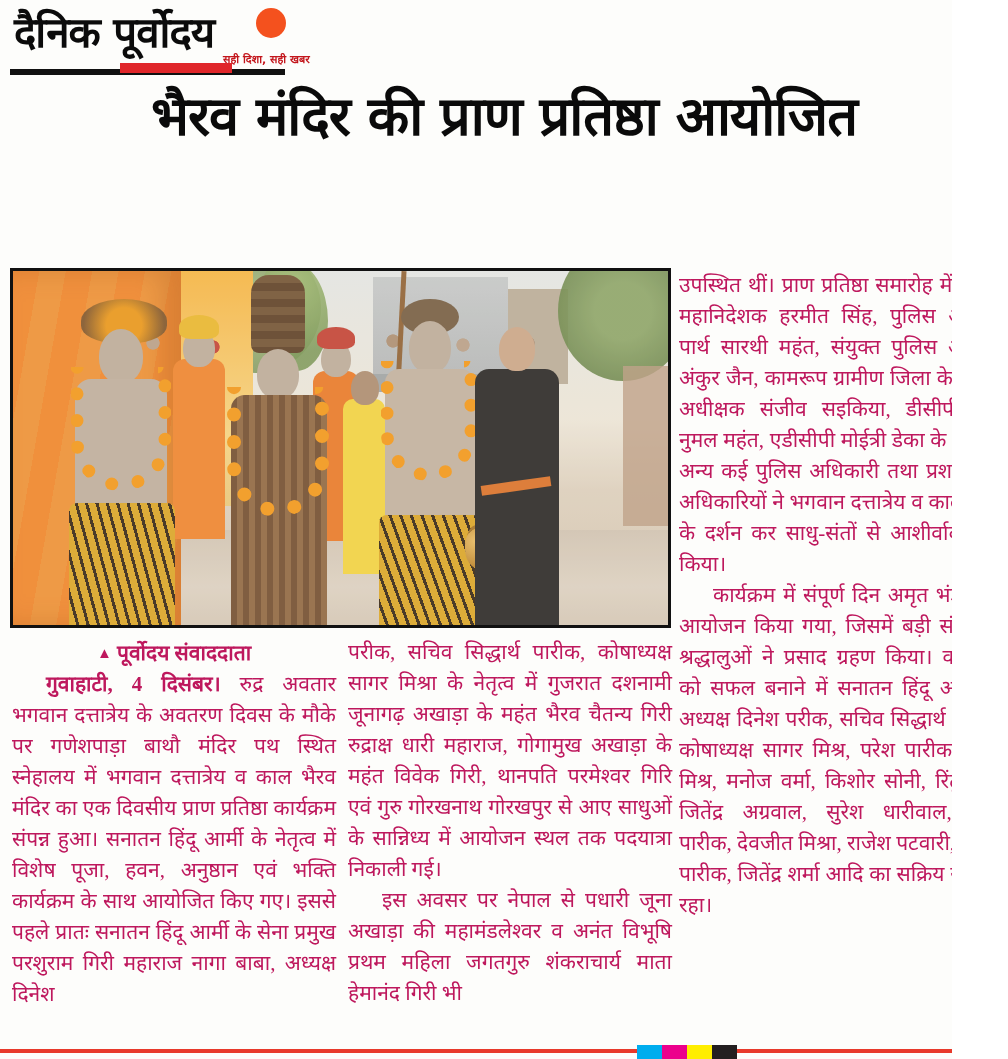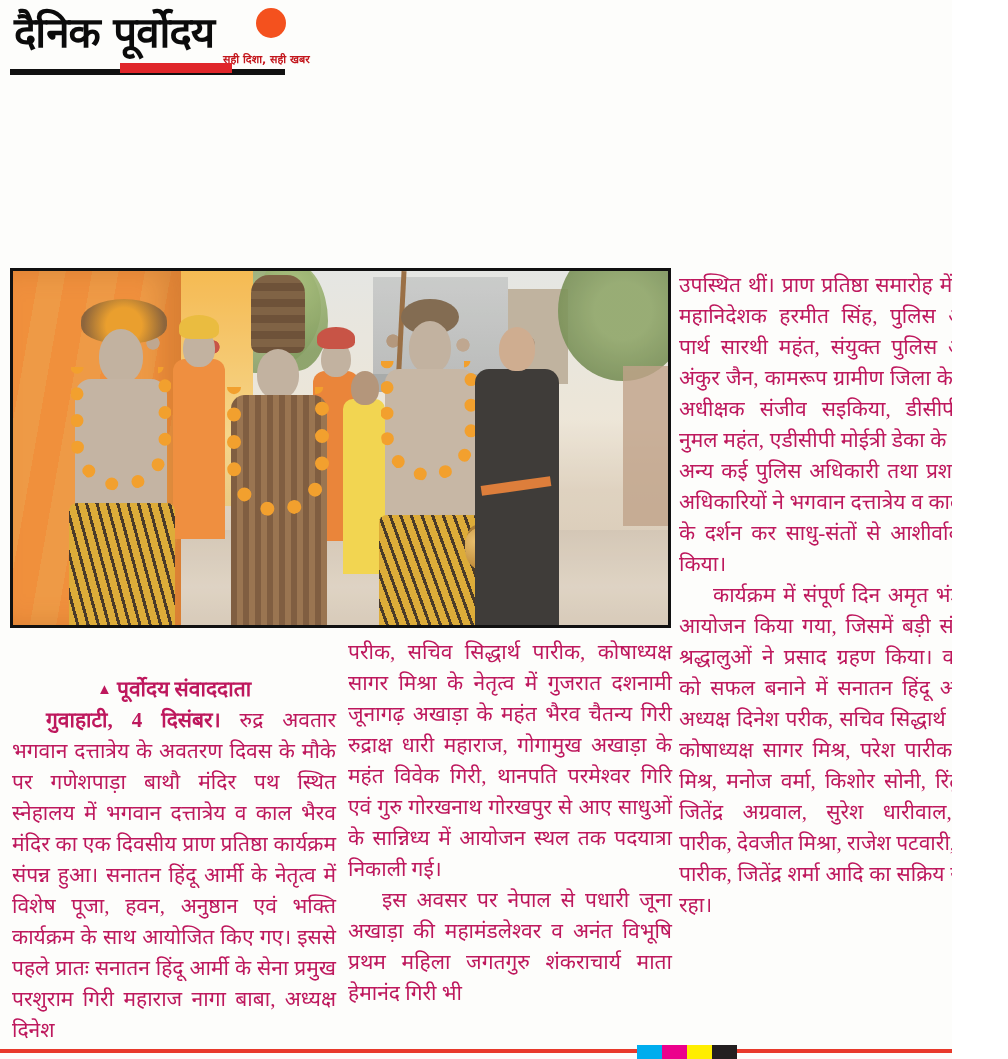--- a/index.html
+++ b/index.html
@@ -115,21 +115,21 @@
   .c-backheads { left:120px; top:52px; width:420px; height:40px;
     background:radial-gradient(circle 14px at 20px 20px, #b59b83 45%, transparent 50%),
                radial-gradient(circle 14px at 80px 24px, #c0392b 45%, transparent 50%),
                radial-gradient(circle 14px at 260px 18px, #a98a6d 45%, transparent 50%),
                radial-gradient(circle 14px at 330px 22px, #b59b83 45%, transparent 50%),
                radial-gradient(circle 14px at 395px 20px, #9d8066 45%, transparent 50%); }
   .ph-tint { inset:0; background:rgba(243,232,214,0.16); }
 
   
   .body-text { font-size:21px; line-height:31px; text-align:justify; color:#be185d; }
-  .col1 { position:absolute; left:12px;  top:674px; width:324px; }
+  .col1 { position:absolute; left:12px;  top:638px; width:324px; }
   .col2 { position:absolute; left:348px; top:637px; width:324px; }
   .col3 { position:absolute; left:679px; top:270px; width:326px; }
   .byline { text-align:center; font-weight:bold; font-size:21px; line-height:31px; white-space:nowrap; }
   .byline .tri { font-size:15px; vertical-align:2px; }
   .para-indent { text-indent:34px; }
   .dateline { font-weight:bold;font-family:Liberation Serif, serif; }
 
   
   .bottom-line { position:absolute; left:0; top:1049px; width:1008px; height:4px; background:#e8392b; }
   .print-squares { position:absolute; left:637px; top:1045px; display:flex; }
@@ -142,20 +142,21 @@
 
   <div class="masthead">
     <div class="masthead-circle" style="background: rgb(244, 81, 30);"></div>
     <div class="masthead-title">दैनिक पूर्वोदय</div>
     <div class="masthead-tagline">सही दिशा, सही खबर</div>
     <div class="masthead-rule"></div>
     <div class="masthead-ribbon" style="background: rgb(224, 38, 42);"></div>
   </div>
 
   <div class="headline">
+    <div>भैरव मंदिर की प्राण प्रतिष्ठा आयोजित</div>
   </div>
 
   <div class="photo-frame">
     <div class="ph-sky"></div>
     <div class="ph-foliage-left"></div>
     <div class="ph-palm"></div>
     <div class="ph-building"></div>
     <div class="ph-building2"></div>
     <div class="ph-foliage-right"></div>
     <div class="ph-wall-right"></div>

